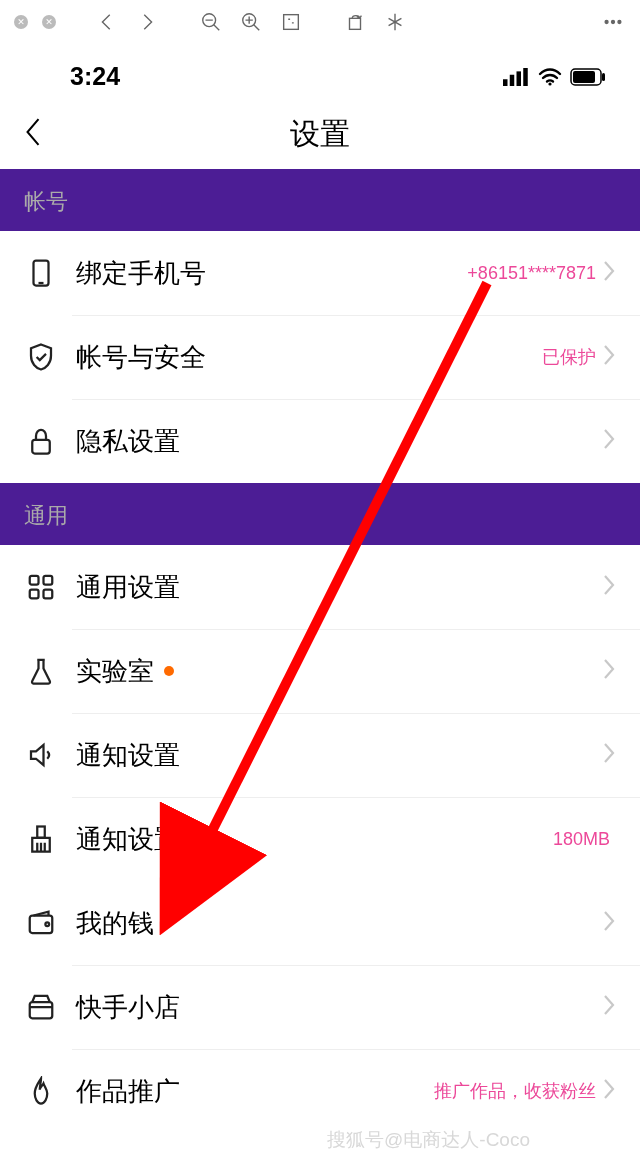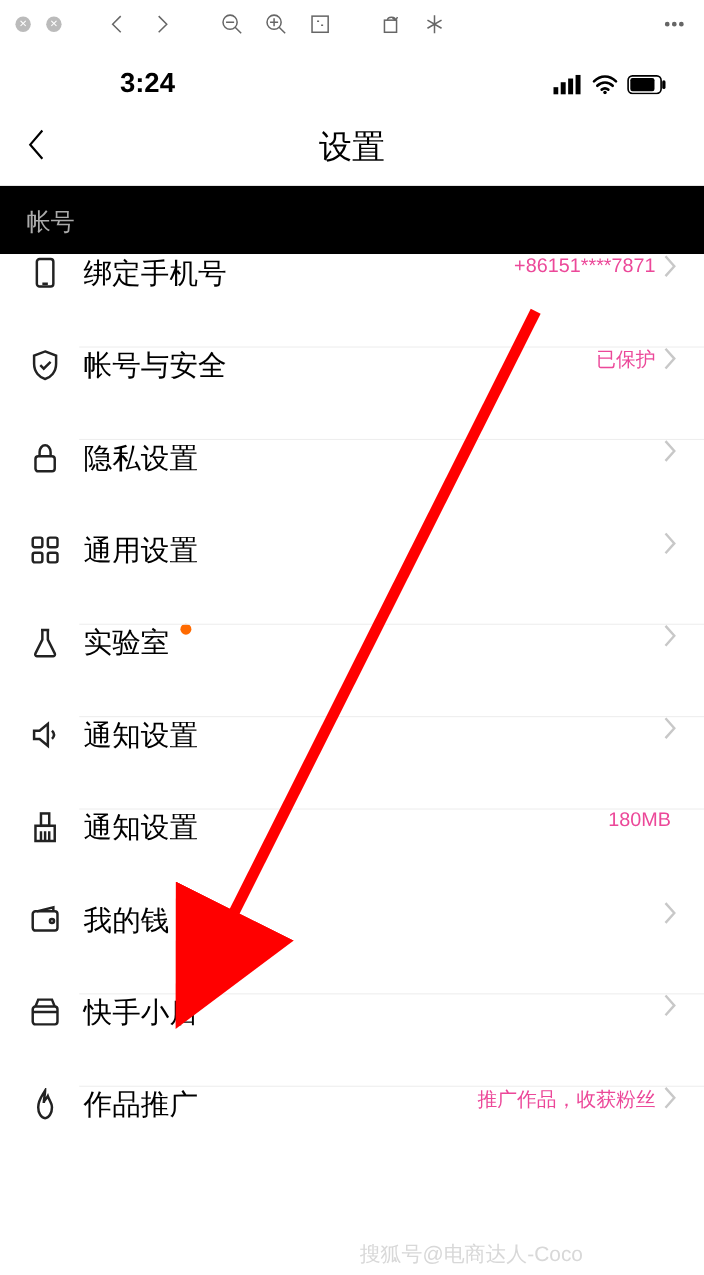--- a/index.html
+++ b/index.html
@@ -7,30 +7,30 @@
   
   .viewer-toolbar { height: 44px; display: flex; align-items: center; gap: 14px; padding: 0 14px; color: #777; background:#fff; }
   .viewer-toolbar .tbtn { width: 26px; height: 26px; display:flex; align-items:center; justify-content:center; color:#666; }
   .viewer-toolbar .tbtn svg { width: 22px; height: 22px; stroke:#666; fill:none; stroke-width:1.5; }
   .viewer-toolbar .dot { width:14px; height:14px; border-radius:50%; background:#bbb; position:relative; }
   .viewer-toolbar .dot::after { content:"✕"; font-size:9px; color:#fff; position:absolute; top:50%; left:50%; transform:translate(-50%,-52%); }
   .viewer-toolbar .spacer { flex:1; }
   .viewer-toolbar .spacer2 { width:10px; }
   
   .phone { width: 640px; }
-  .statusbar { display:flex; align-items:center; justify-content:space-between; padding: 18px 34px 8px 70px; font-size:25px; font-weight:600; color:#000;margin-left:39px; }
+  .statusbar { display:flex; align-items:center; justify-content:space-between; padding: 18px 34px 8px 70px; font-size:25px; font-weight:600; color:#000; }
   .statusbar .right { display:flex; align-items:center; gap:8px; }
   .statusbar .right svg { height:18px; }
   .navbar { display:flex; align-items:center; justify-content:center; position:relative; height:70px; }
   .navbar .back { position:absolute; left:22px; top:50%; transform:translateY(-50%); }
   .navbar .back svg { width:22px; height:34px; stroke:#000; stroke-width:2.2; fill:none; }
   .navbar .title { font-size:30px; font-weight:500; color:#000;text-align:right; }
-  .section-header { background:#000000; color:#aaa; font-size:22px; padding: 18px 24px 14px 24px; }
+  .section-header { background:#4c1d95; color:#aaa; font-size:22px; padding: 18px 24px 14px 24px; }
   .list { background:#fff; }
-  .row { display:flex; padding: 0 24px; height: 84px; position:relative; }
+  .row { display:flex; align-items:center; padding: 0 24px; height: 84px; position:relative; }
   .row + .row::before { content:""; position:absolute; left:72px; right:0; top:0; height:1px; background:#eee; }
   .row .icon { width:34px; height:34px; margin-right:18px; display:flex; align-items:center; justify-content:center; flex-shrink:0; }
   .row .icon svg { width:30px; height:30px; stroke:#222; fill:none; stroke-width:1.8; }
   .row .label { font-size:26px; color:#000; flex:0 0 auto; }
   .row .spacer { flex:1; }
   .row .value { font-size:18px; color:#ec4899; margin-right:6px; white-space:nowrap; }
   .row .chevron svg { width:14px; height:22px; stroke:#c8c8c8; stroke-width:2.2; fill:none; }
   .row .dot-badge { width:10px; height:10px; border-radius:50%; background:#ff6a00; margin-left:10px; }
   .watermark { position:fixed; bottom:6px; right:110px; font-size:19px; color:#d8d8d8; pointer-events:none; font-weight:500;}
   
@@ -162,20 +162,21 @@
           </svg>
         </span>
       <span class="label">隐私设置</span>
       <span class="spacer"></span>
       <span class="chevron"><svg viewBox="0 0 14 22">
             <path d="M3 2 L11 11 L3 20"></path>
           </svg></span>
     </div>
   </div>
 
+  <div class="section-header">通用</div>
   <div class="list">
     <div class="row">
       <span class="icon">
           <svg viewBox="0 0 24 24">
             <rect x="3" y="3" width="7" height="7" rx="1.5"></rect>
             <rect x="14" y="3" width="7" height="7" rx="1.5"></rect>
             <rect x="3" y="14" width="7" height="7" rx="1.5"></rect>
             <rect x="14" y="14" width="7" height="7" rx="1.5"></rect>
           </svg>
         </span>

